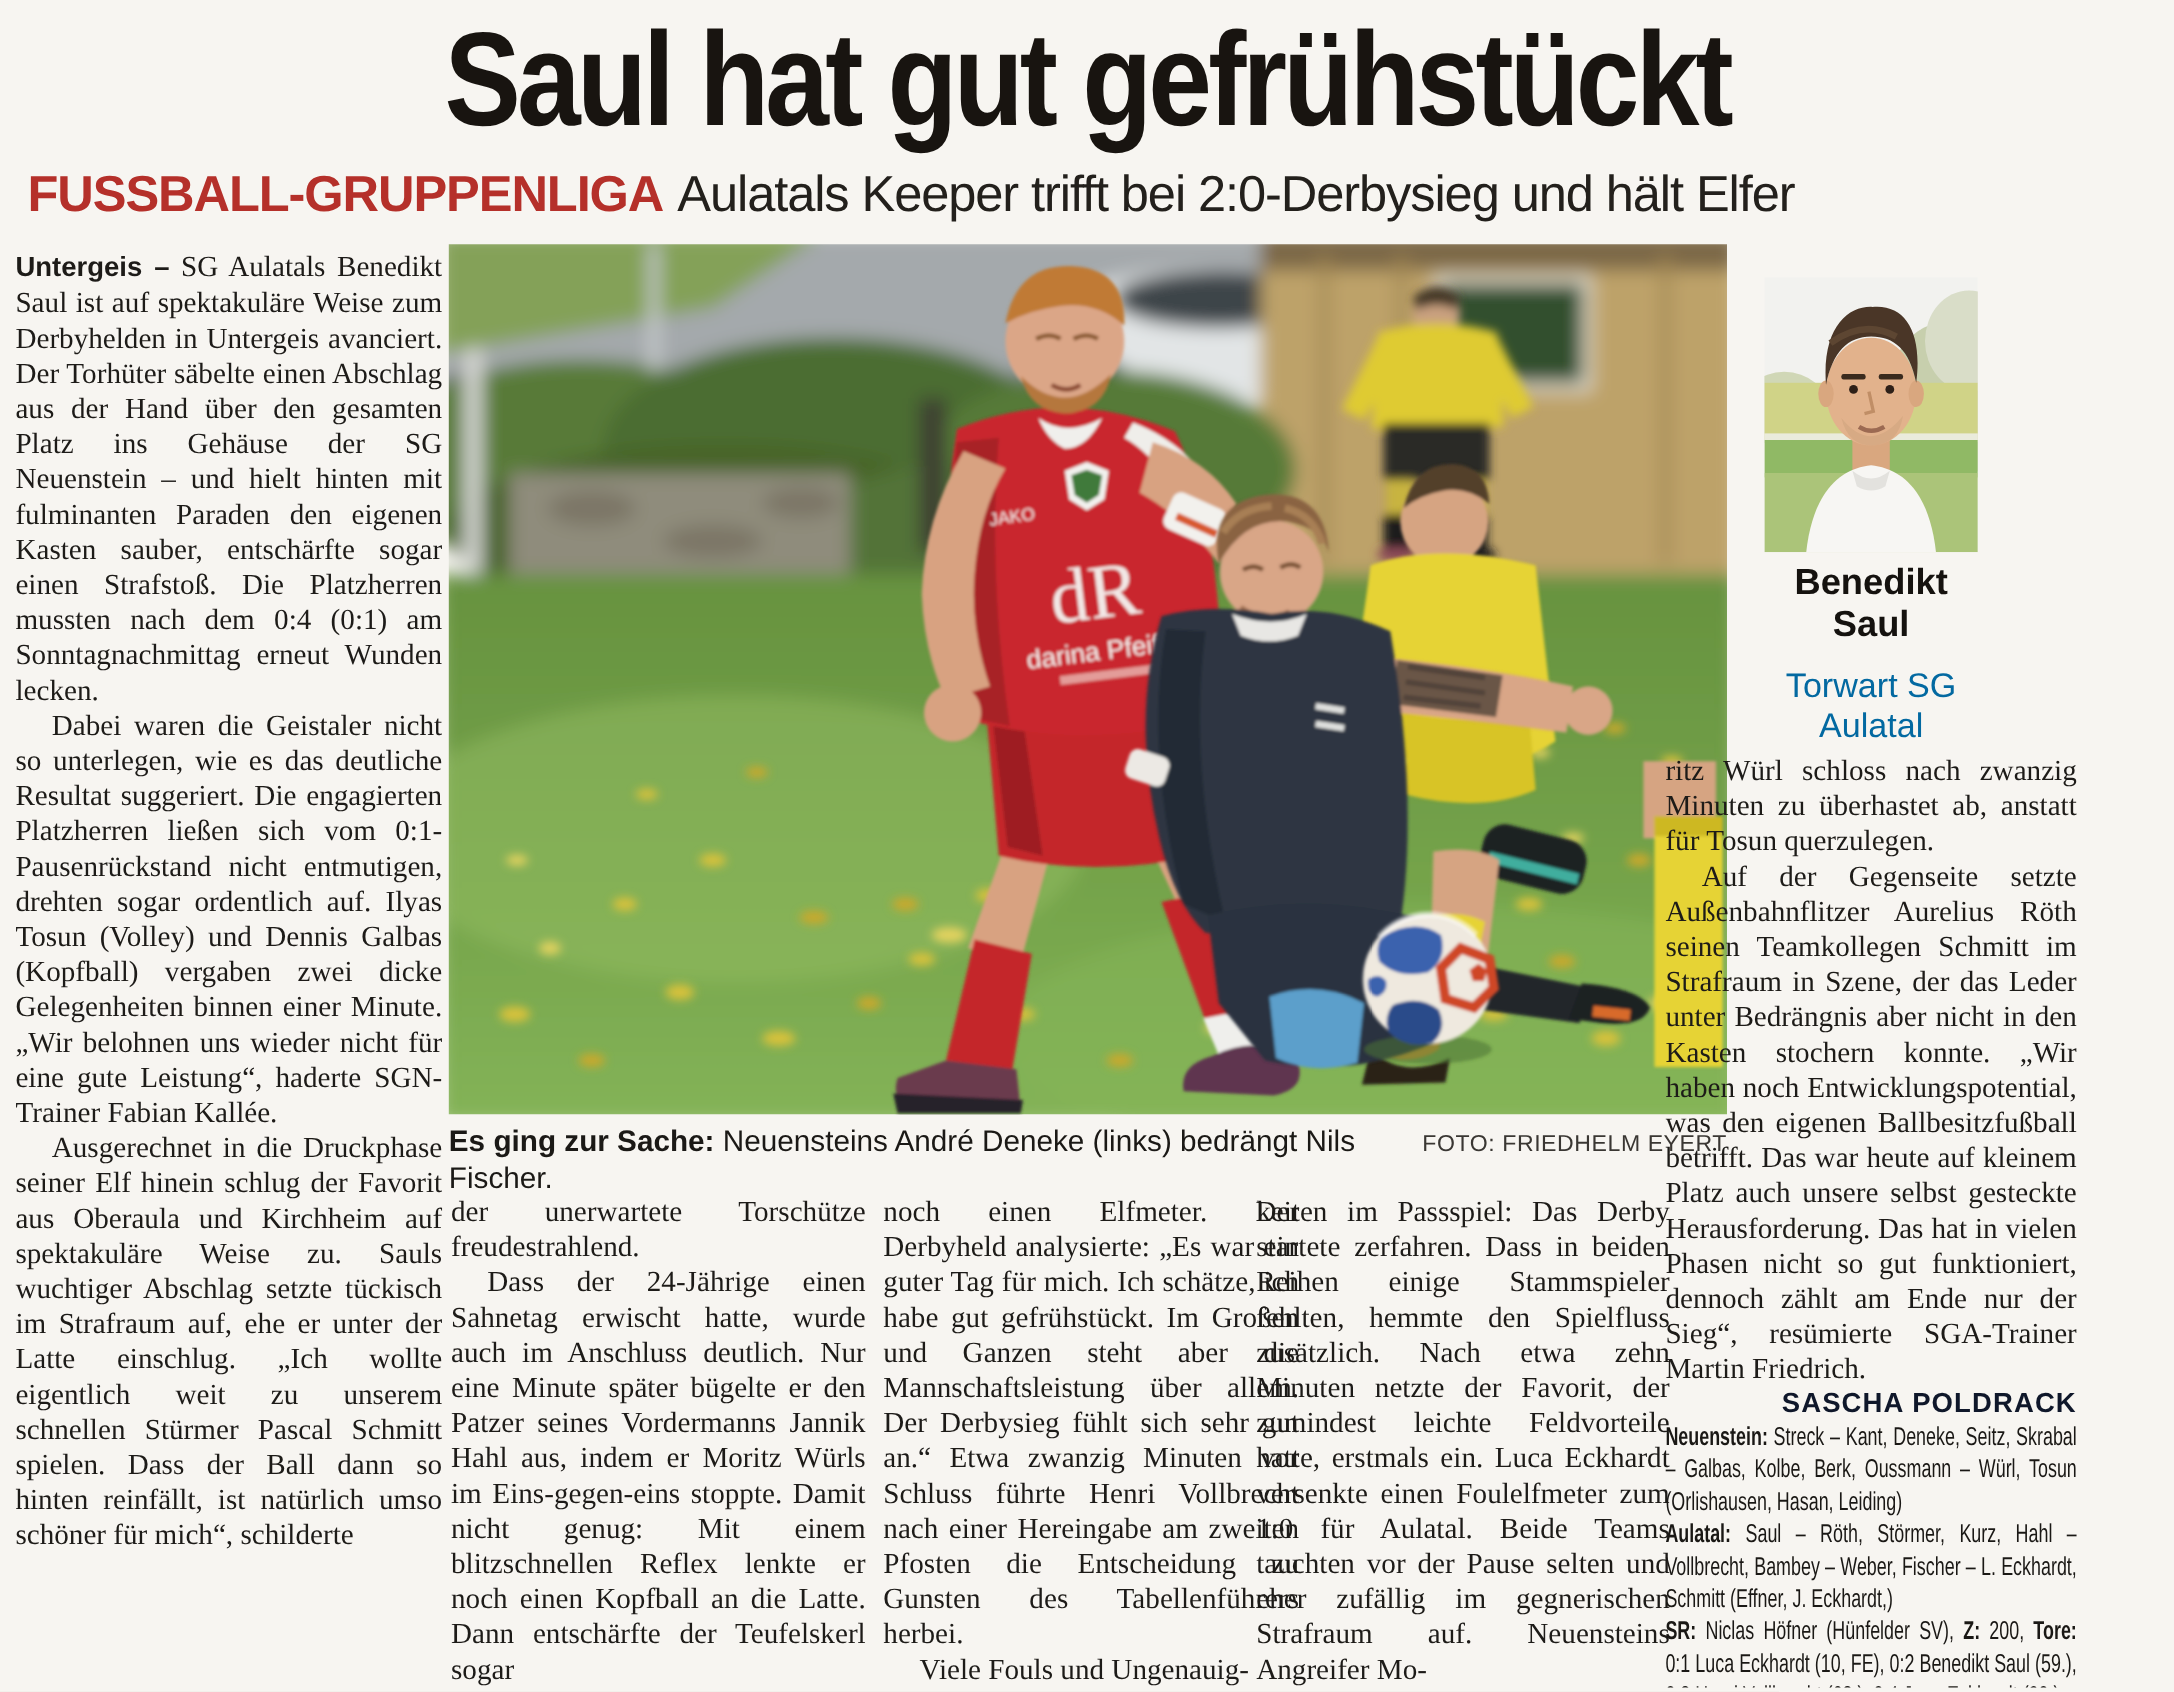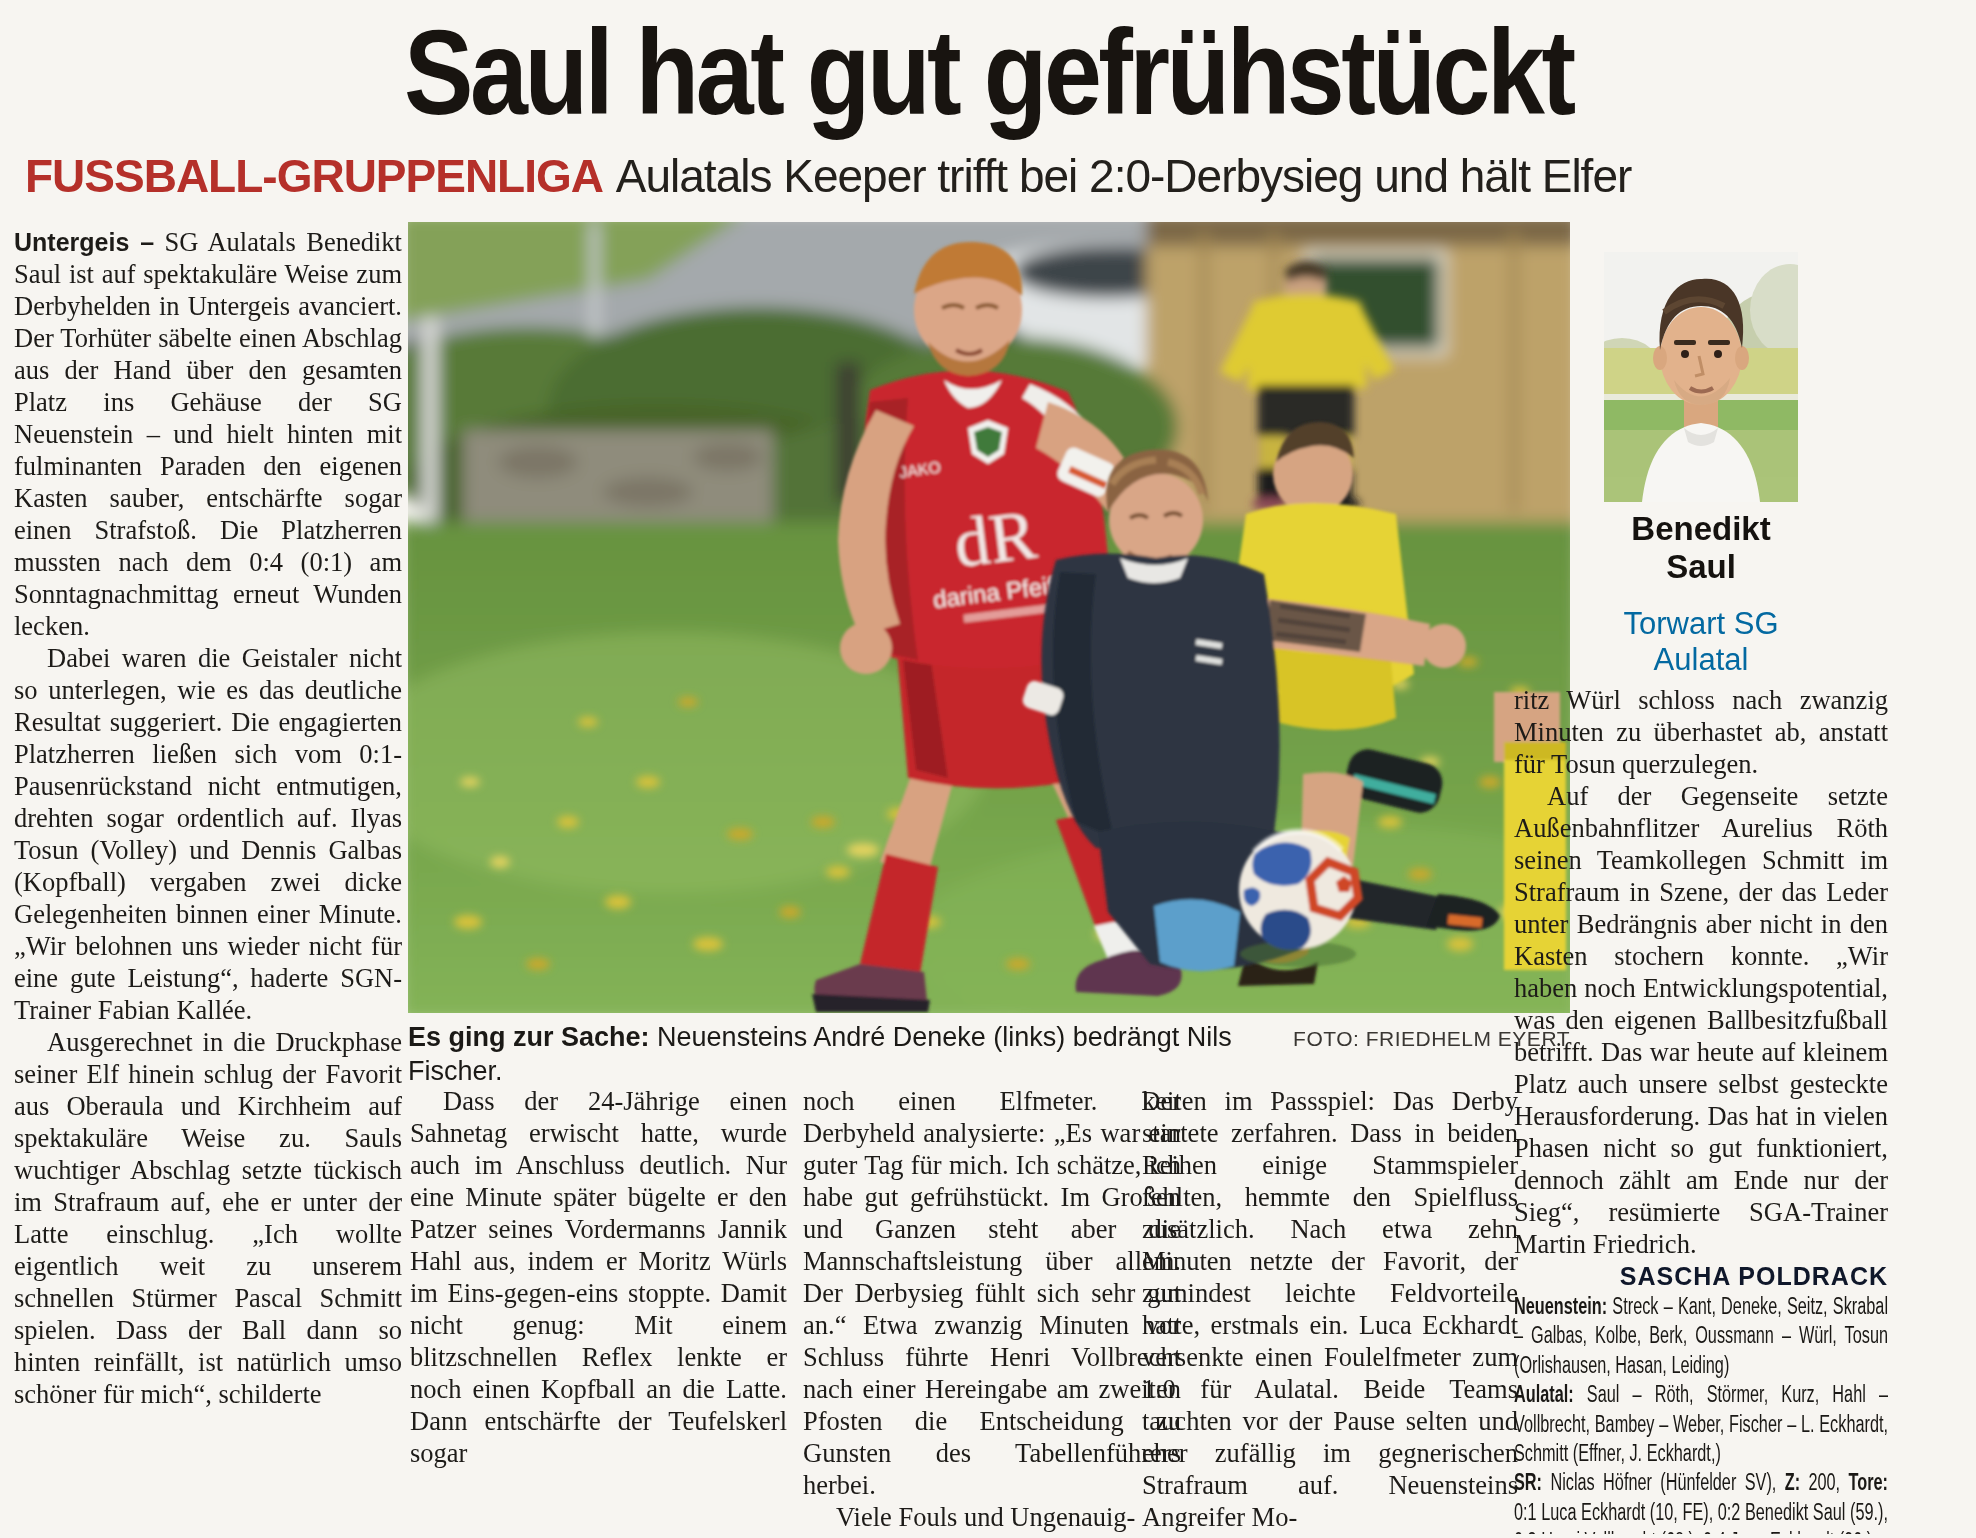--- a/index.html
+++ b/index.html
@@ -307,20 +307,21 @@
       </g>
     </svg>
   </figure>
 
   <div class="caption-row">
     <div class="caption-main"><span class="cap-lead">Es ging zur Sache:</span><span> Neuensteins André Deneke (links) bedrängt Nils Fischer.</span></div>
     <div class="caption-credit">FOTO: FRIEDHELM EYERT</div>
   </div>
 
   <div class="col" id="col2">
+    <p>der unerwartete Torschütze freudestrahlend.</p>
     <p class="indent">Dass der 24-Jährige einen Sahnetag erwischt hatte, wurde auch im Anschluss deutlich. Nur eine Minute später bügelte er den Patzer seines Vordermanns Jannik Hahl aus, indem er Moritz Würls im Eins-gegen-eins stoppte. Damit nicht genug: Mit einem blitzschnellen Reflex lenkte er noch einen Kopfball an die Latte. Dann entschärfte der Teufelskerl sogar</p>
   </div>
   <div class="col" id="col3">
     <p>noch einen Elfmeter. Der Derbyheld analysierte: „Es war ein guter Tag für mich. Ich schätze, ich habe gut gefrühstückt. Im Großen und Ganzen steht aber die Mannschaftsleistung über allem. Der Derbysieg fühlt sich sehr gut an.“ Etwa zwanzig Minuten vor Schluss führte Henri Vollbrecht nach einer Hereingabe am zweiten Pfosten die Entscheidung zu Gunsten des Tabellenführers herbei.</p>
     <p class="indent">Viele Fouls und Ungenauig-</p>
   </div>
   <div class="col" id="col4">
     <p>keiten im Passspiel: Das Derby startete zerfahren. Dass in beiden Reihen einige Stammspieler fehlten, hemmte den Spielfluss zusätzlich. Nach etwa zehn Minuten netzte der Favorit, der zumindest leichte Feldvorteile hatte, erstmals ein. Luca Eckhardt versenkte einen Foulelfmeter zum 1:0 für Aulatal. Beide Teams tauchten vor der Pause selten und eher zufällig im gegnerischen Strafraum auf. Neuensteins Angreifer Mo-</p>
   </div>
 

